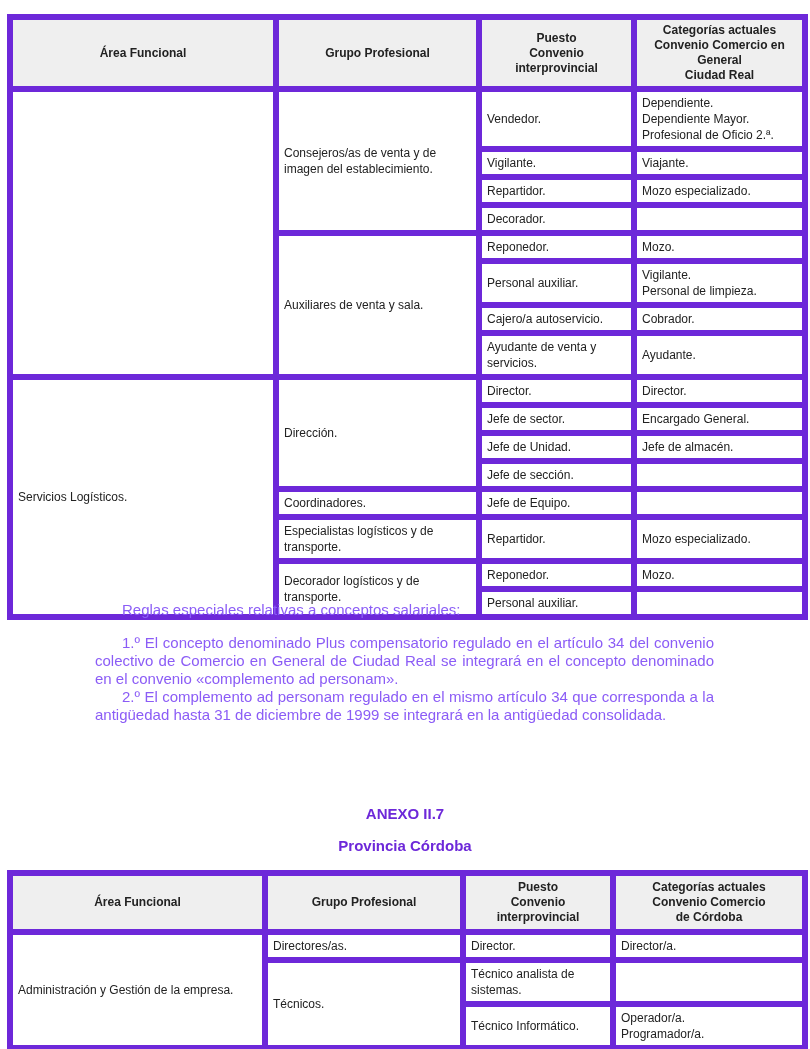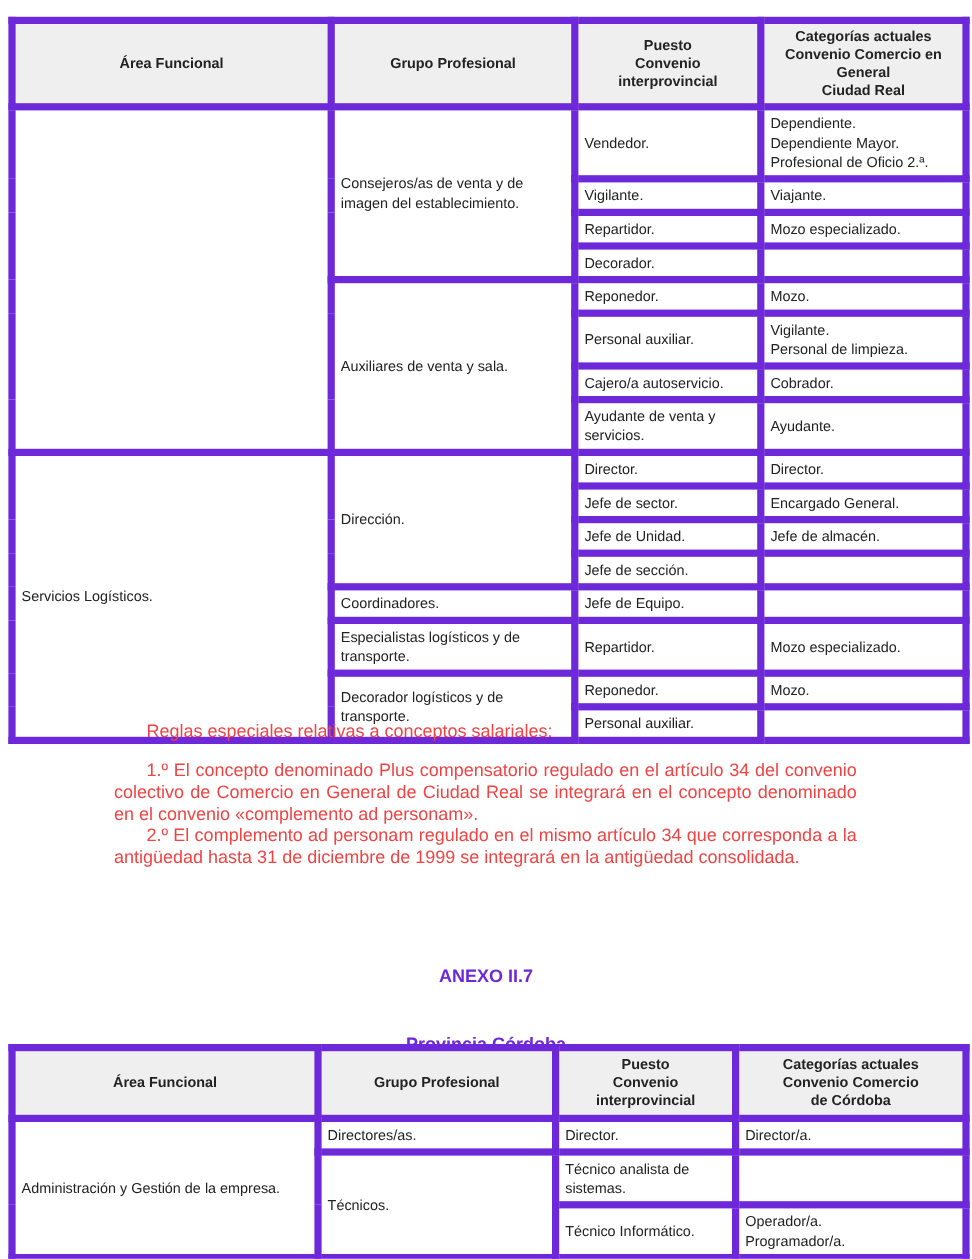--- a/index.html
+++ b/index.html
@@ -15,21 +15,21 @@
       border: 6px solid #6d28d9; padding: 3px 5px; vertical-align: middle; text-align: left;
       font-weight: normal;
     }
     table.grid th {
       background: #efefef; font-weight: bold; text-align: center; font-size: 12px; line-height: 15px;
     }
     .ml { white-space: pre-line; }
     #t1 { top: 14px; width: 795px; }
     #t2 { top: 870px; width: 795px; }
     .rules {
-      position: absolute; left: 95px; width: 619px; font-size: 15px; line-height: 18px; color: #ef4444;
+      position: absolute; left: 95px; width: 619px; font-size: 15px; line-height: 18px; color: #8b5cf6;
     }
     .rules p { margin: 0; text-align: justify; }
     .rules .intro { text-indent: 27px; margin-bottom: 15px; }
     .rules .item { text-indent: 27px; }
     .heading {
       position: absolute; left: 0; width: 810px; text-align: center; font-weight: bold; font-size: 15px; color: #6d28d9;
     }
   </style>
 </head>
 <body>
@@ -133,21 +133,21 @@
   </tbody>
 </table>
 
 <div class="rules" style="top:601px">
   <p class="intro">Reglas especiales relativas a conceptos salariales:</p>
   <p class="item">1.º  El concepto denominado Plus compensatorio regulado en el artículo 34 del convenio colectivo de Comercio en General de Ciudad Real se integrará en el concepto denominado en el convenio «complemento ad personam».</p>
   <p class="item">2.º  El complemento ad personam regulado en el mismo artículo 34 que corresponda a la antigüedad hasta 31 de diciembre de 1999 se integrará en la antigüedad consolidada.</p>
 </div>
 
 <div class="heading" style="top:805px">ANEXO II.7</div>
-<div class="heading" style="top:862px">Provincia Córdoba</div>
+<div class="heading" style="top:837px">Provincia Córdoba</div>
 
 <table class="grid" id="t2">
   <colgroup>
       <col style="width:255px">
       <col style="width:198px">
       <col style="width:150px">
       <col style="width:192px">
     </colgroup>
   <thead>
     <tr style="height:59px">

